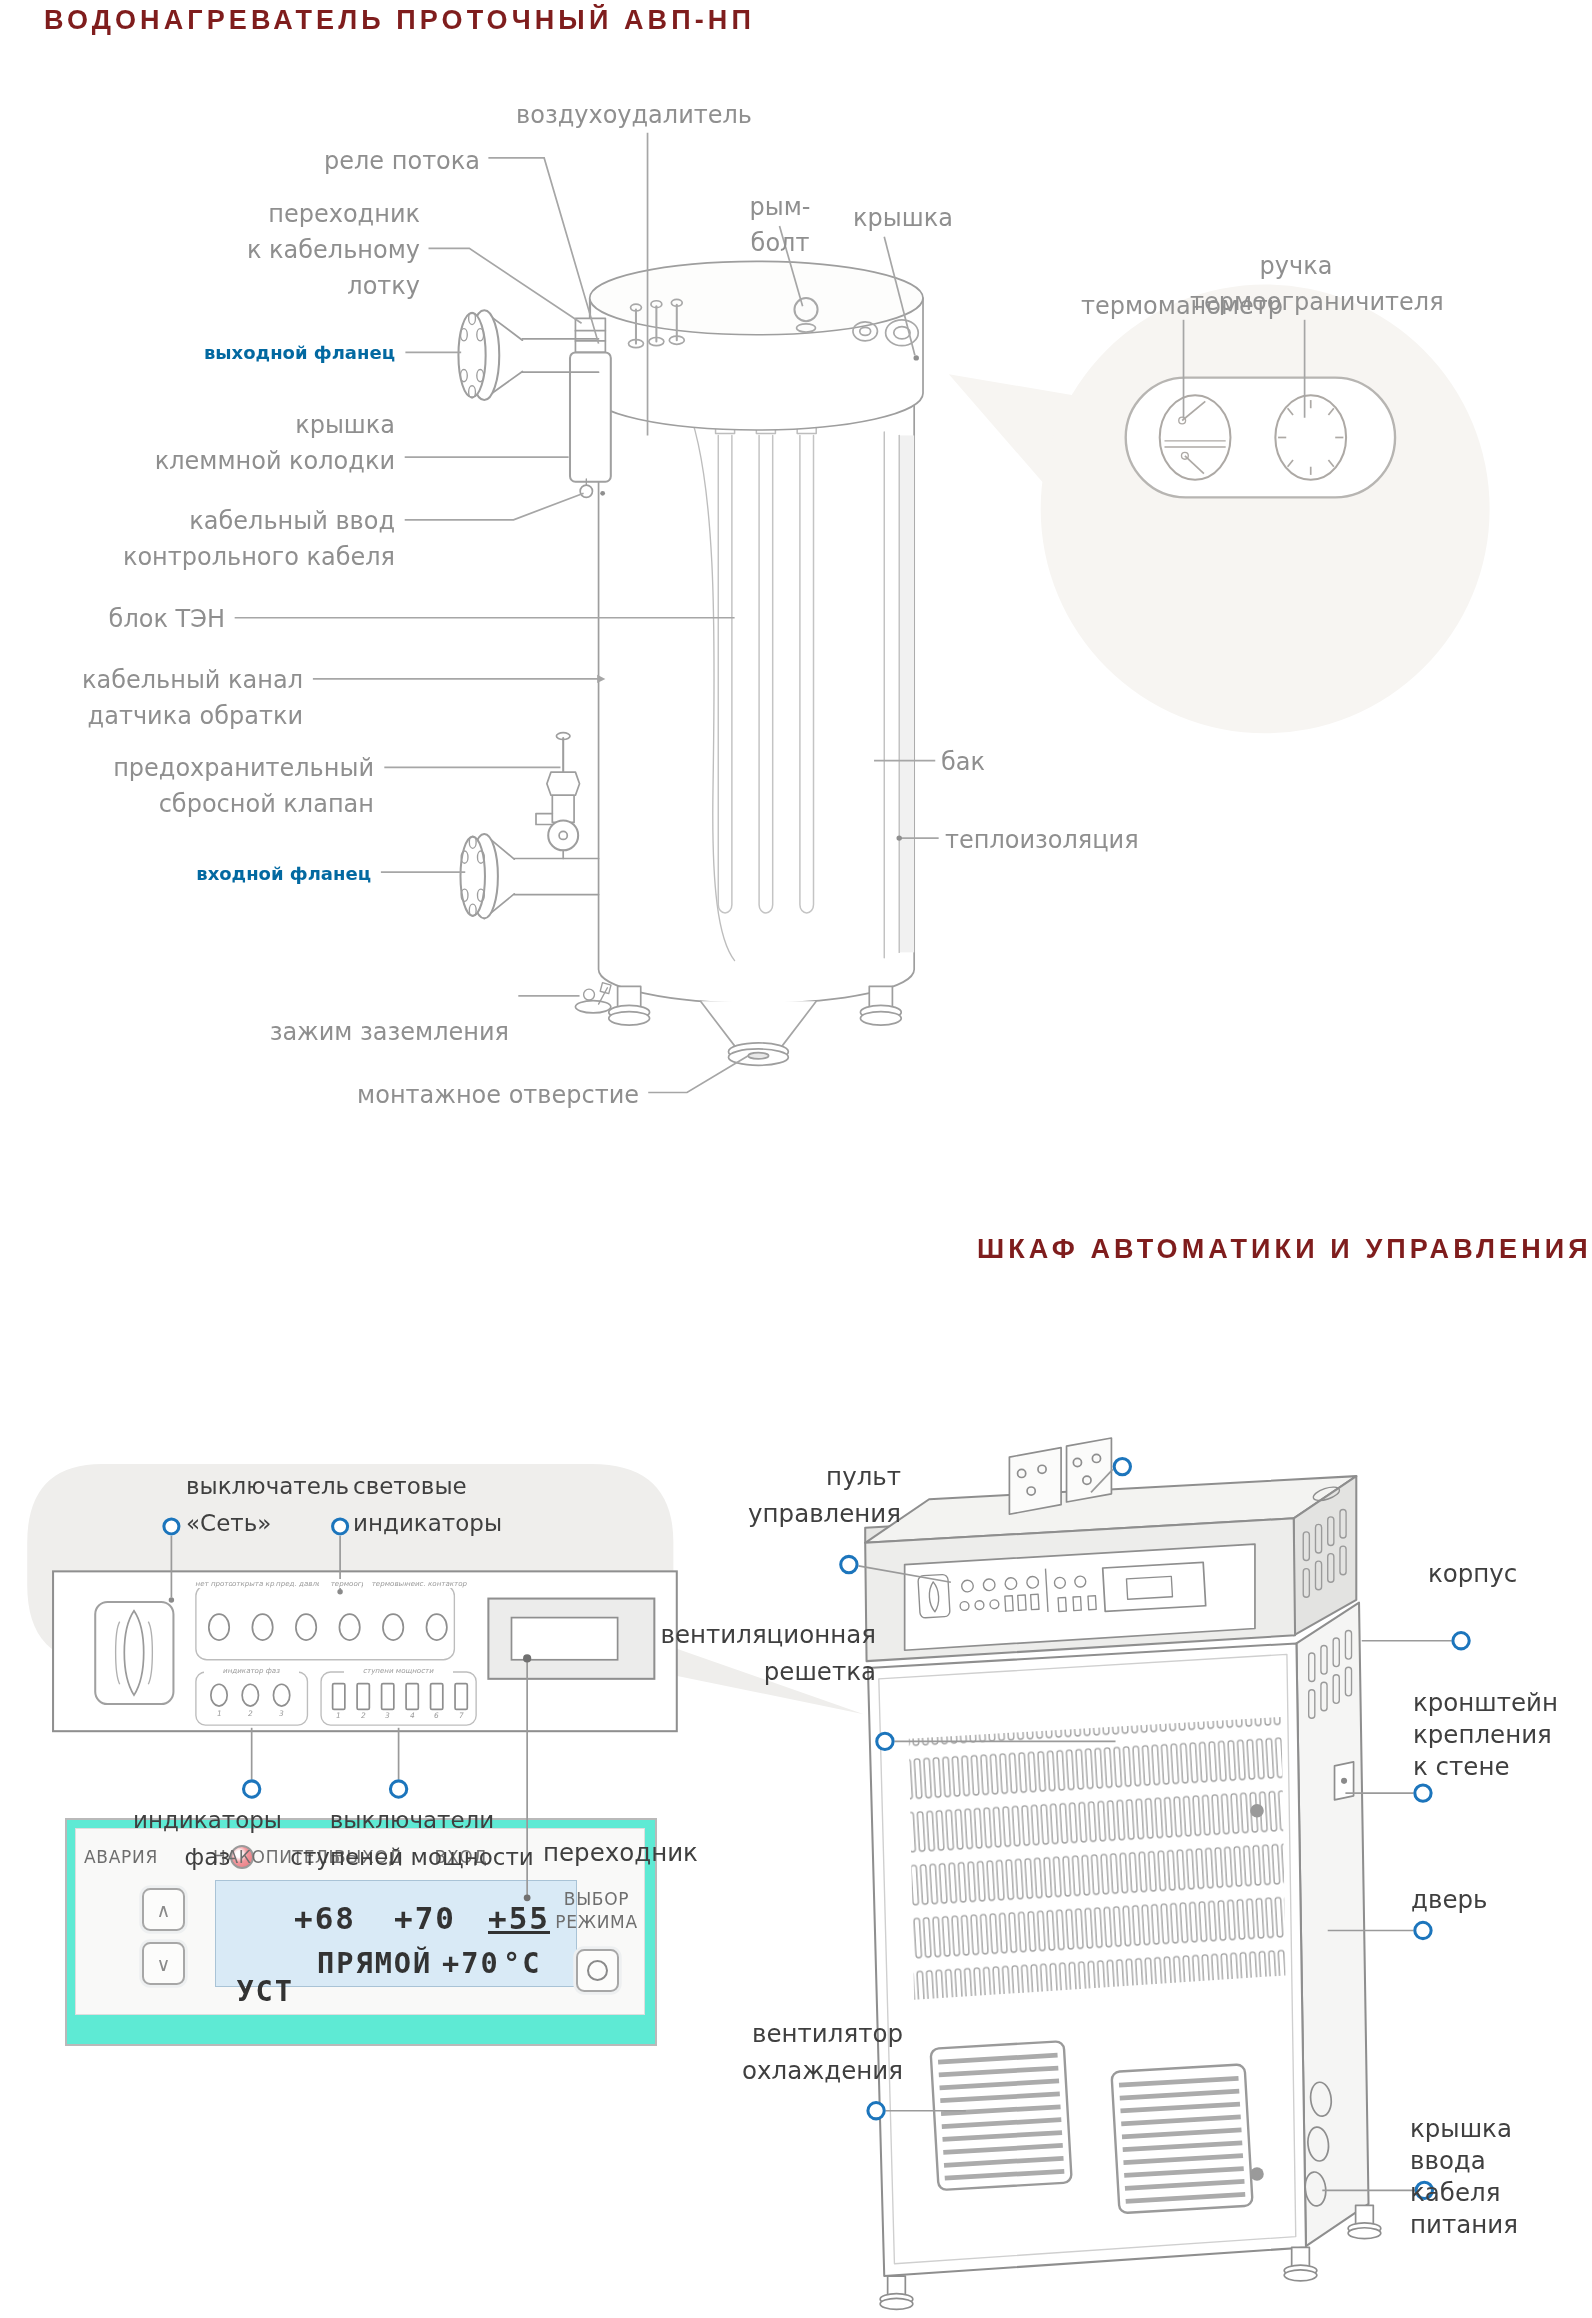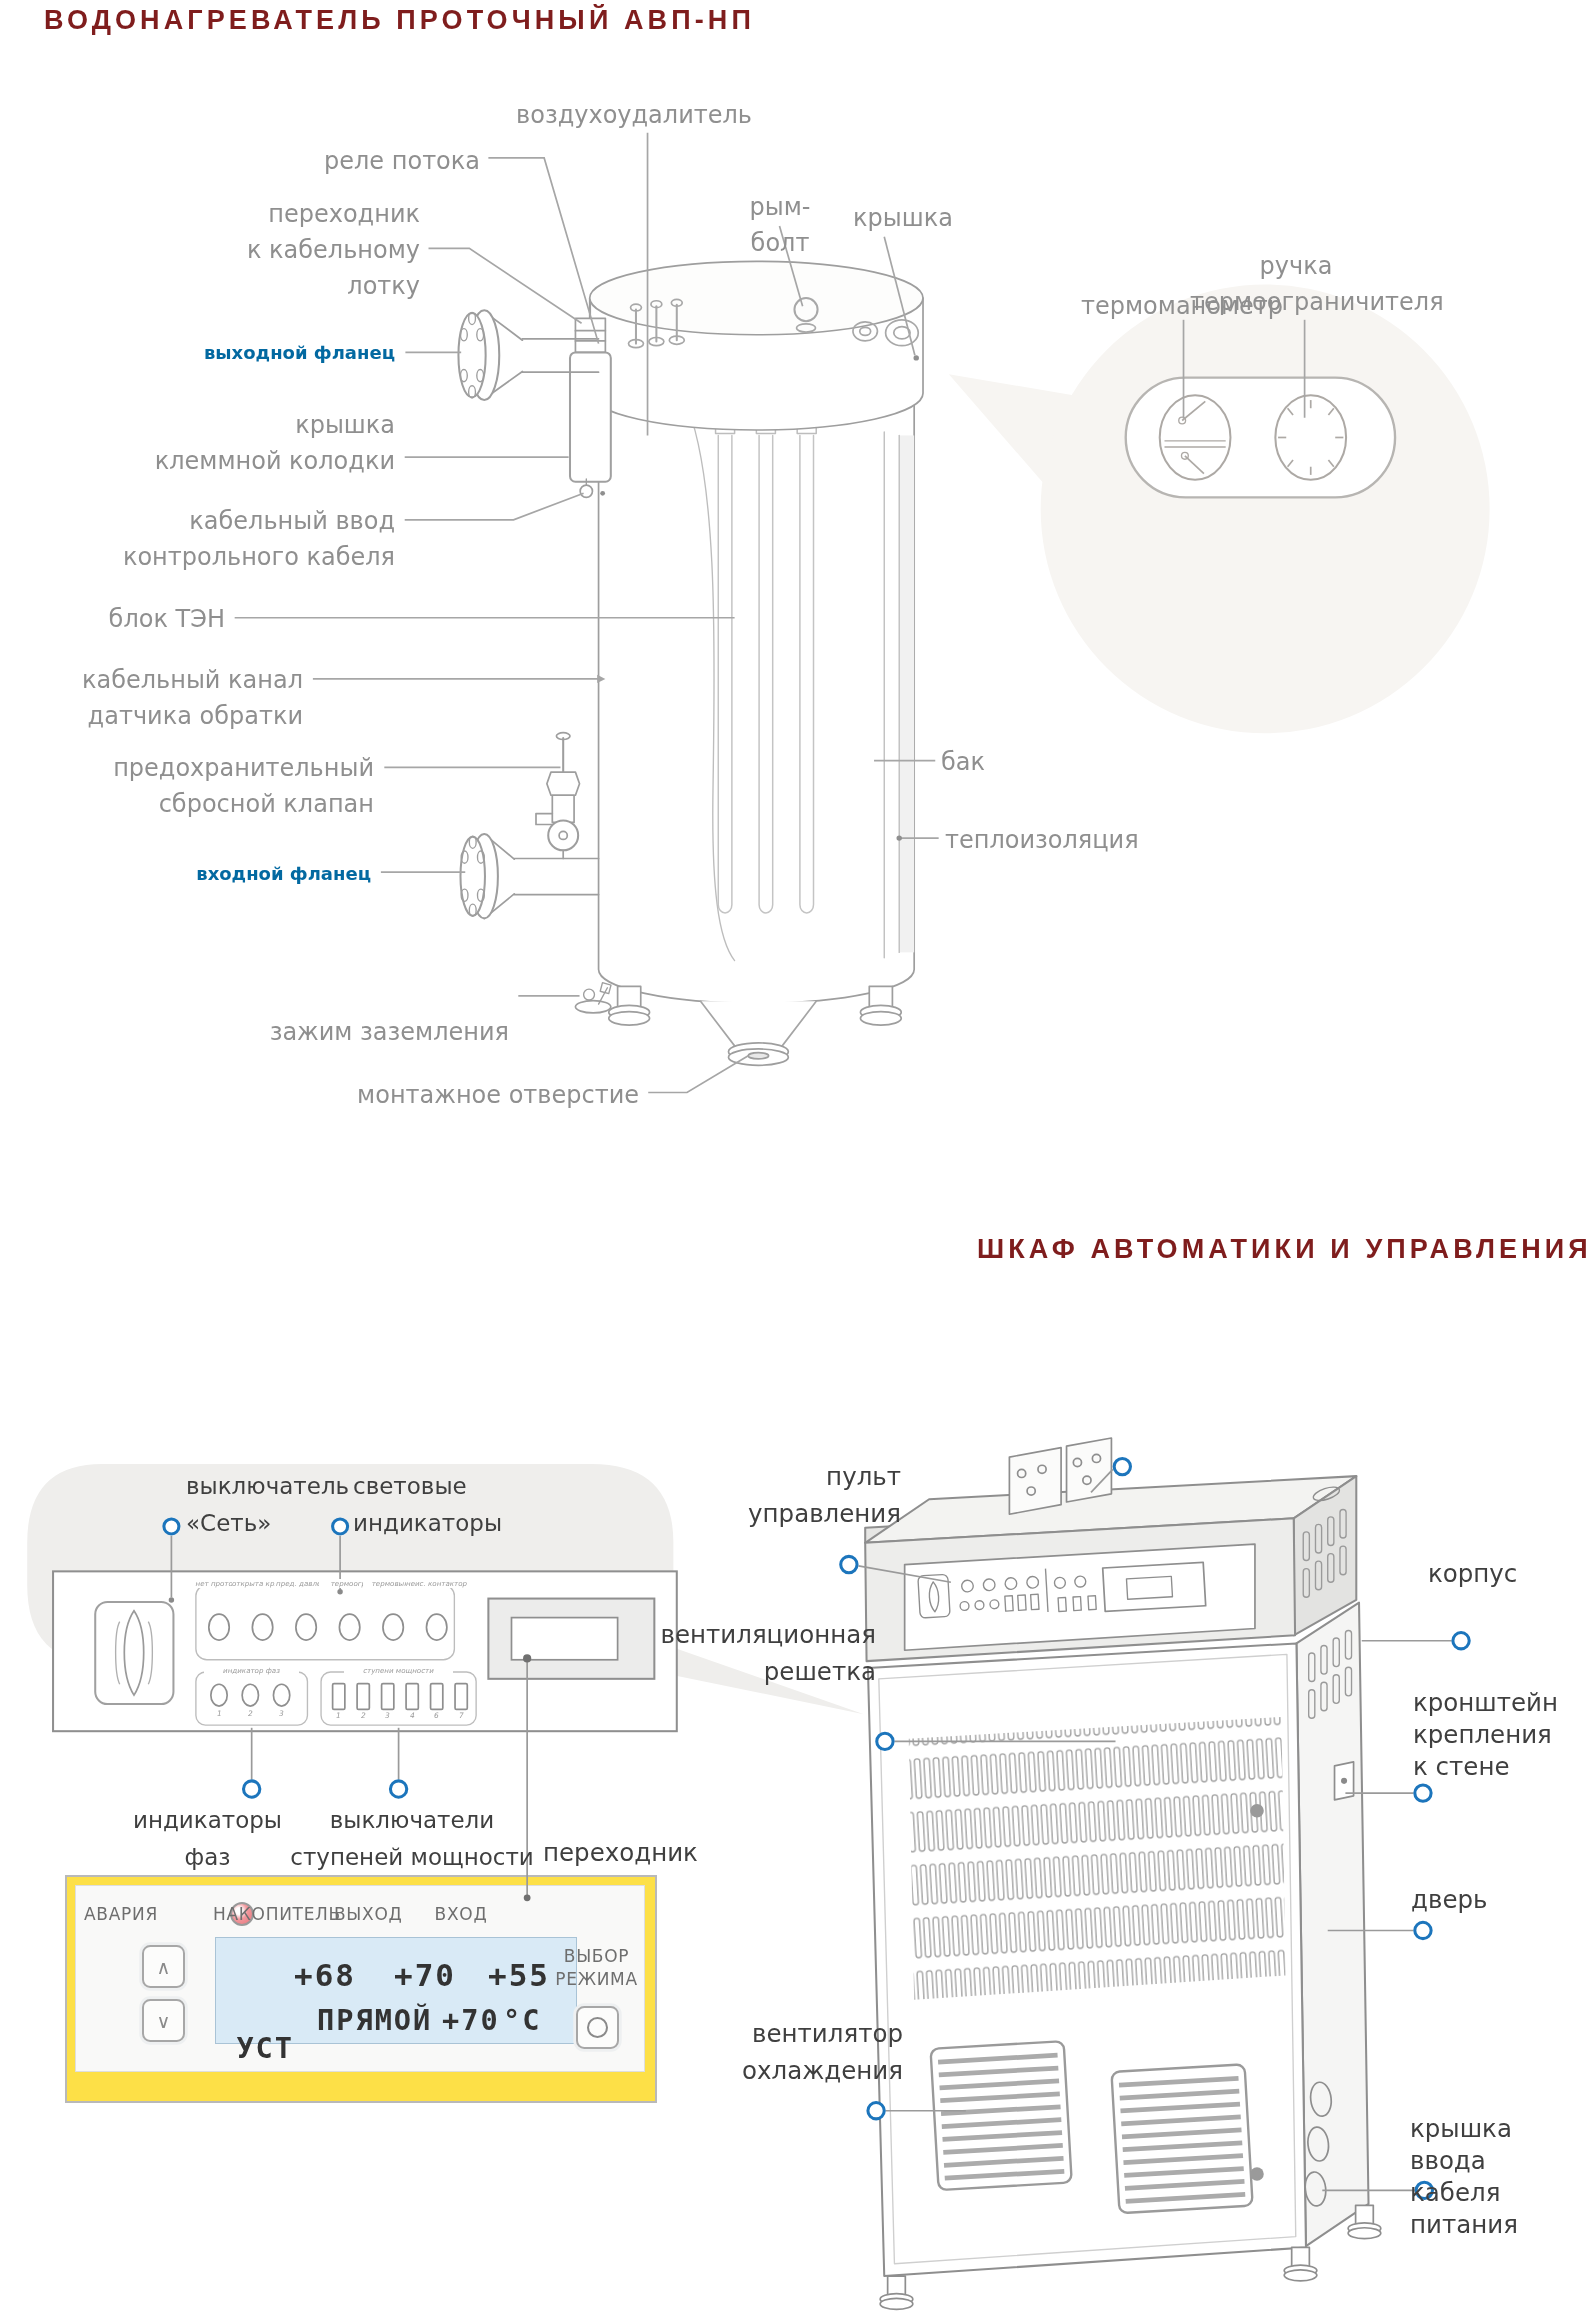--- a/index.html
+++ b/index.html
@@ -11,21 +11,21 @@
   .lbl.bold{font-weight:bold;color:#0369a1;font-size:18px;}
   .lbl2{position:absolute;font-size:24.5px;line-height:37px;color:#3f3f3f;white-space:pre-line;z-index:10;}
   .lbl2.right{text-align:right;}
   .lbl2.center{text-align:center;}
   .lbl2.tight{line-height:32px;}
   .title{position:absolute;font-family:"Liberation Sans",sans-serif;font-weight:bold;
          font-size:27px;letter-spacing:4.1px;color:#7f1d1d;z-index:10;white-space:nowrap;}
   .tiny{position:absolute;font-size:7.1px;font-style:italic;color:#9a9a9a;text-align:center;
         background:#fff;z-index:10;white-space:nowrap;}
   .tinydigit{position:absolute;font-size:7.5px;font-style:italic;color:#9a9a9a;text-align:center;z-index:10;}
-  #ctrl-panel{position:absolute;left:65px;top:1875px;width:588px;height:224px;background:#fde047;
+  #ctrl-panel{position:absolute;left:65px;top:1818px;width:588px;height:224px;background:#5eead4;
               border:2px solid #b9b9b9;z-index:1;}
   #ctrl-inner{position:absolute;left:8.2px;top:8.2px;width:568px;height:185px;background:#f9f9f8;
               border:1.4px solid #dedede;}
   .ph{position:absolute;font-size:17px;color:#6e6e6e;letter-spacing:0.7px;z-index:2;text-align:center;}
   #lcd{position:absolute;left:148px;top:60px;width:320px;height:105px;background:#d9eaf6;
        border:1.4px solid #a9c3d6;font-family:"DejaVu Sans Mono",monospace;font-weight:bold;color:#333;padding-left:40px;}
   .lcd-t{position:absolute;font-size:31px;letter-spacing:2px;}
   .lcd-b{position:absolute;font-size:28.6px;letter-spacing:2px;}
   .btn{position:absolute;width:39px;height:39px;border:2px solid #a7a7a7;border-radius:8.2px;
        background:#fcfcfb;box-shadow:0 0 0 2.7px #eef0f1;color:#8a8a8a;font-size:19px;
@@ -43,21 +43,21 @@
   <div id="ctrl-panel">
     <div id="ctrl-inner"></div>
     <div class="ph" style="left:17px;top:27px;">АВАРИЯ</div>
     <div id="led"></div>
     <div class="ph" style="left:146px;top:27px;width:109px;">НАКОПИТЕЛЬ</div>
     <div class="ph" style="left:267px;top:27px;width:68px;">ВЫХОД</div>
     <div class="ph" style="left:360px;top:27px;width:68px;">ВХОД</div>
     <div id="lcd">
       <span class="lcd-t" style="left:78px;top:19px;">+68</span>
       <span class="lcd-t" style="left:178px;top:19px;">+70</span>
-      <span class="lcd-t" style="left:272px;top:19px;">+55</span>
+      <span class="lcd-t" style="left:272px;top:19px;text-decoration:underline;">+55</span>
       <span class="lcd-b" style="left:20.4px;top:65px;margin-top:28px;">УСТ</span>
       <span class="lcd-b" style="left:101px;top:65px;">ПРЯМОЙ</span>
       <span class="lcd-b" style="left:226px;top:65px;">+70</span>
       <span class="lcd-b" style="left:287px;top:65px;">°С</span>
     </div>
     <div class="btn" style="left:75px;top:68px;">
       <span>∧</span>
       </div>
     <div class="btn" style="left:75px;top:122px;">
       <span>∨</span>

